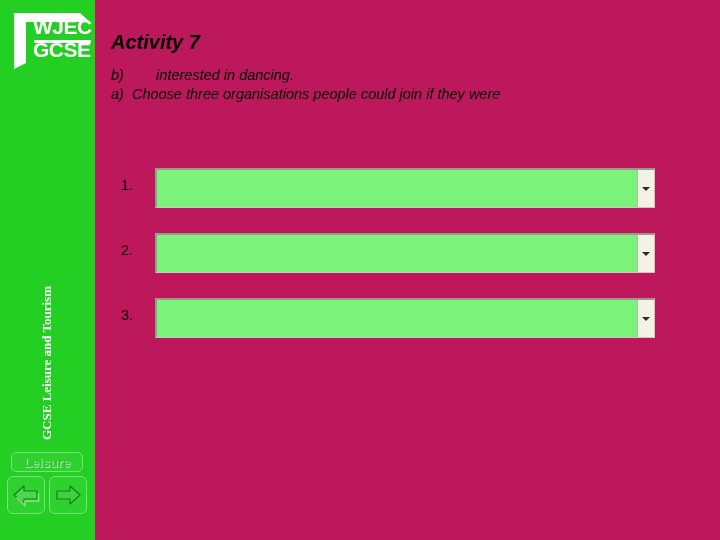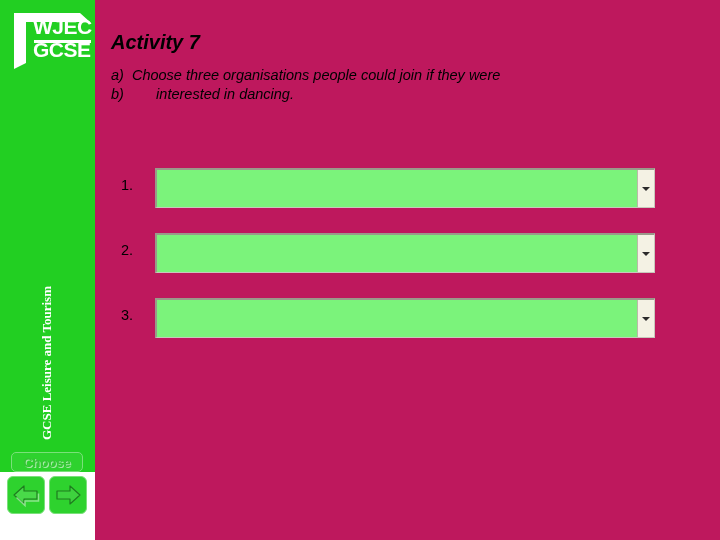--- a/index.html
+++ b/index.html
@@ -14,21 +14,21 @@
     overflow: hidden;
     font-family: "Liberation Sans", sans-serif;
   }
 
   
   #sidebar {
     position: absolute;
     left: 0;
     top: 0;
     width: 95px;
-    height: 472px;
+    height: 540px;
     background: #22cf22;
   }
 
   
   #logo {
     position: absolute;
     left: 10px;
     top: 7px;
     width: 84px;
     height: 68px;
@@ -228,21 +228,21 @@
     <div class="logo-text">
       <div>WJEC</div>
       <div>GCSE</div>
     </div>
     <div class="logo-rule"></div>
   </div>
 
   <div id="course-title">GCSE Leisure and Tourism</div>
 
   <div id="choice-button">
-    <span class="label">Choose</span>
+    <span class="label">Leisure</span>
   </div>
 
   <div id="nav-back" class="nav-btn">
     <svg width="36" height="36" viewBox="0 0 36 36">
       <path d="M6 18 L16 9 L16 14 L29 14 L29 22 L16 22 L16 27 Z" fill="#49d949" stroke="#1f7a1f" stroke-width="1.2" stroke-linejoin="round"></path>
       <path d="M8.5 20.5 L17 28.5 L17 24 L30.5 24 L30.5 16.5" fill="none" stroke="#9fe89f" stroke-width="1.5" opacity="0.85"></path>
     </svg>
   </div>
 
   <div id="nav-next" class="nav-btn">
@@ -251,22 +251,22 @@
     </svg>
   </div>
 
 </div>
 
 <div id="content">
 
   <div id="page-title">Activity 7</div>
 
   <div id="instructions">
+    <div class="line">b)        interested in dancing.</div>
     <div class="line">a)  Choose three organisations people could join if they were</div>
-    <div class="line">b)        interested in dancing.</div>
   </div>
 
   <div class="dropdown-row" id="row-1">
     <div class="row-number">1.</div>
     <div class="dropdown">
       <div class="dropdown-value"></div>
       <div class="dropdown-arrow-btn">
         <span class="caret"></span>
       </div>
     </div>

